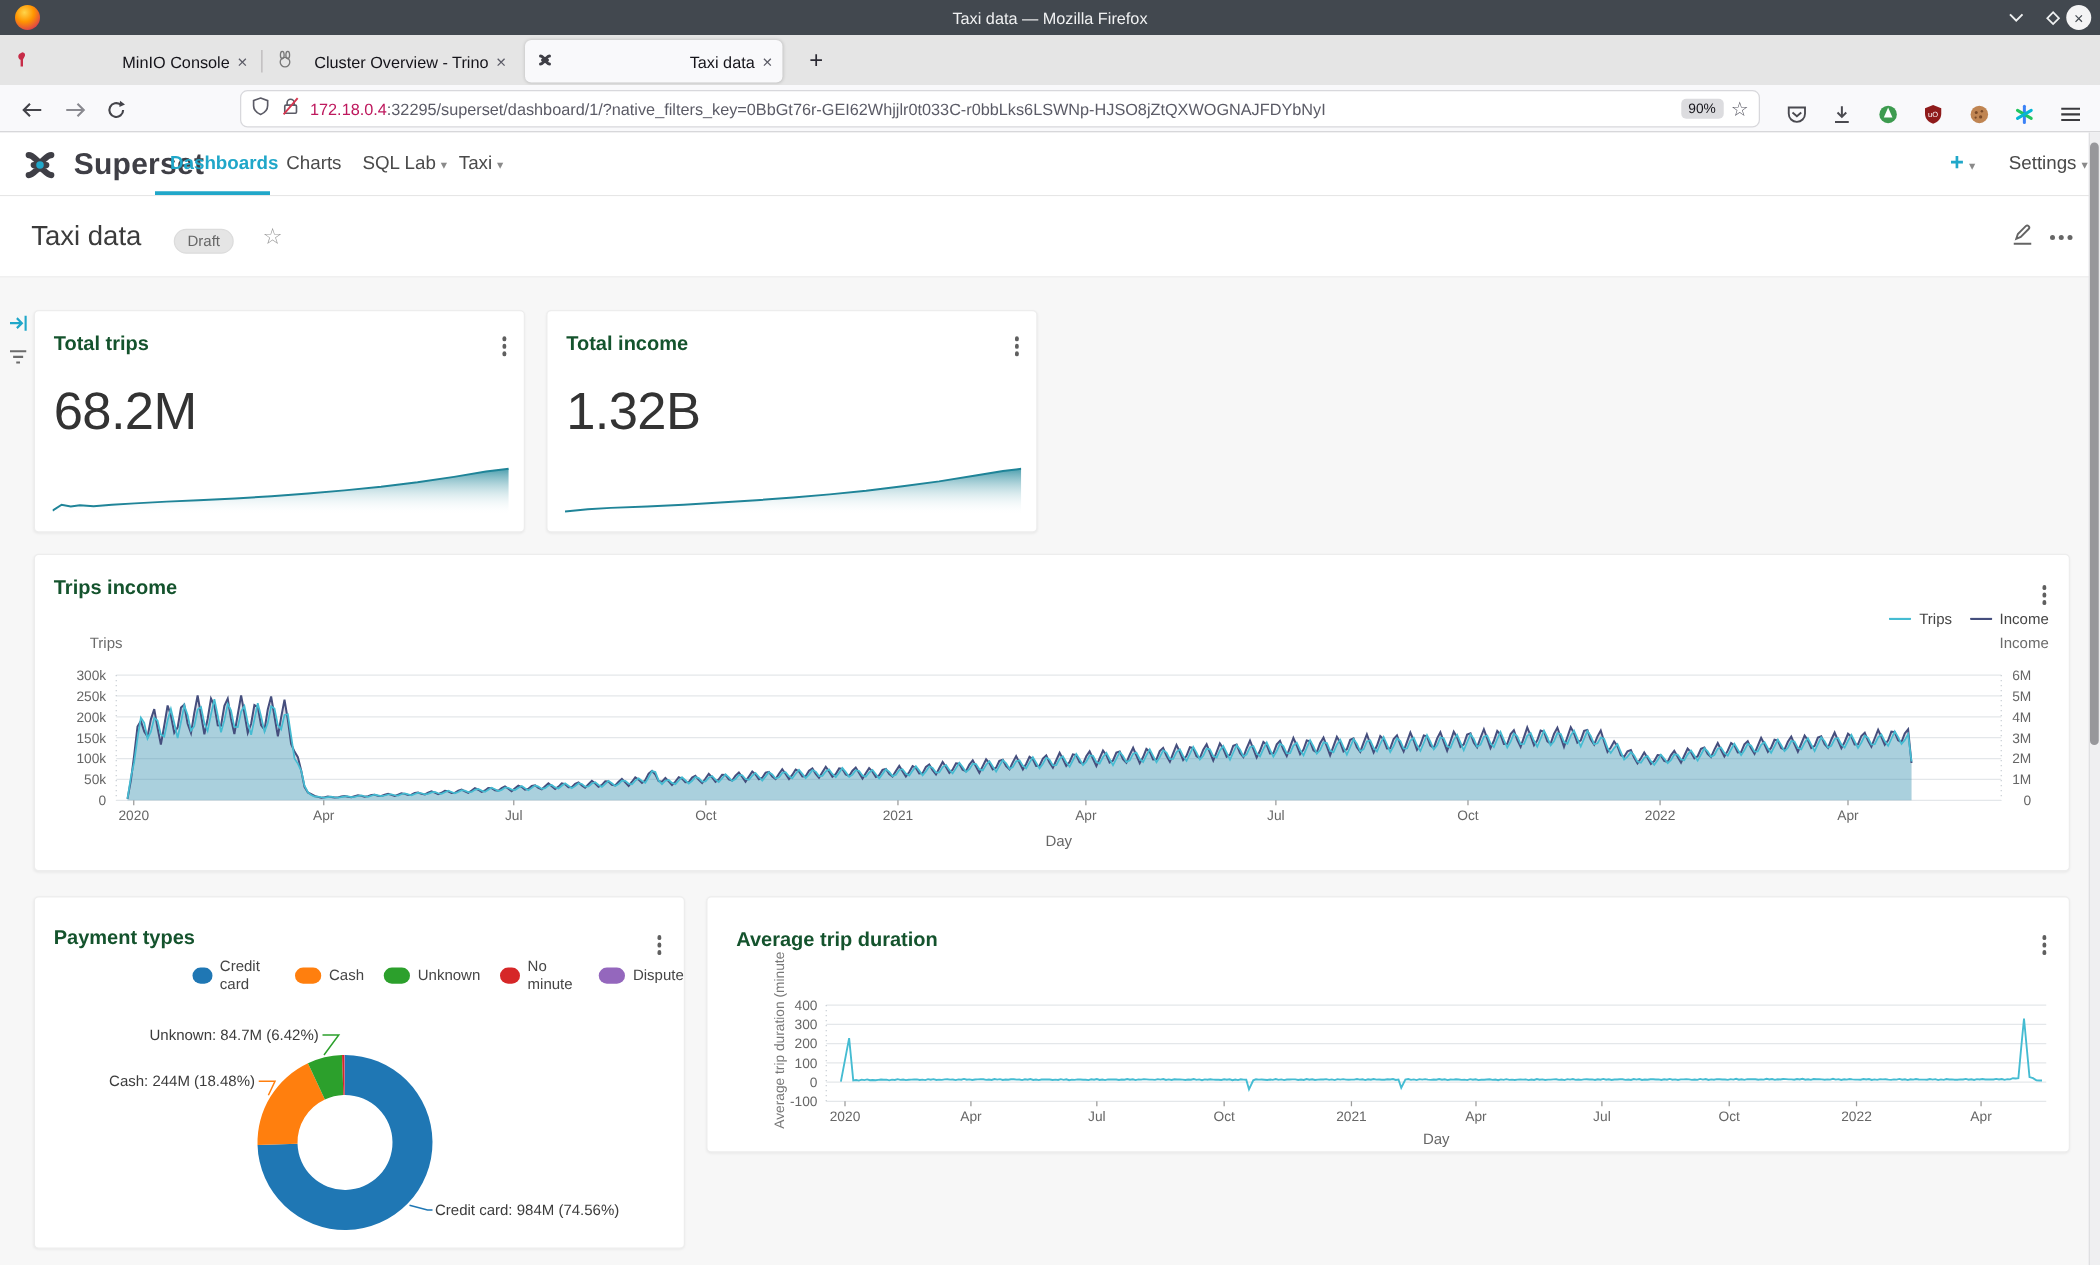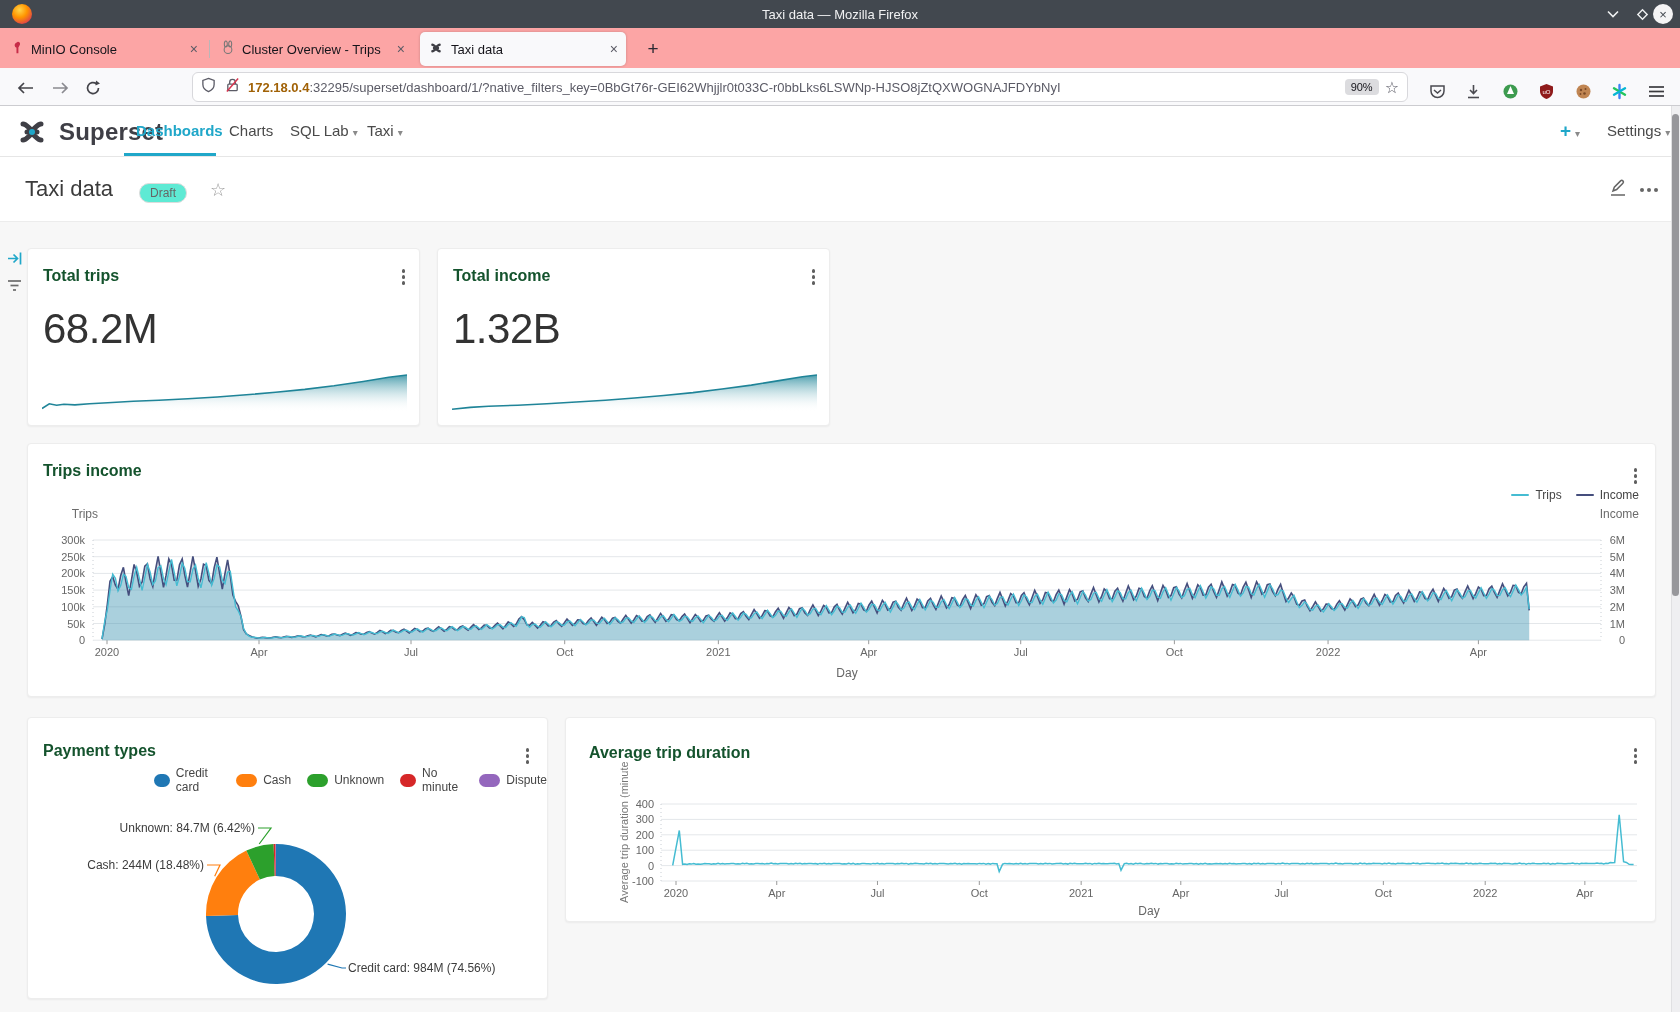--- a/index.html
+++ b/index.html
@@ -10,52 +10,52 @@
 
   
   .titlebar { left:0; top:0; width:1680px; height:28px; background:#42484f; }
   .fx-logo { left:12px; top:4px; width:20px; height:20px; border-radius:50%;
     background:radial-gradient(circle at 38% 30%, #ffd54a 0%, #ff9500 40%, #e4503d 72%, #b5007f 100%); }
   .win-title { left:0; top:7px; width:1680px; text-align:center; color:#f0f1f2; font-size:13px; }
   .winctl { top:4px; width:20px; height:20px; display:flex; align-items:center; justify-content:center; }
   .close-circle { background:#f4f4f5; border-radius:50%; color:#42484f; font-size:13px; line-height:1; }
 
   
-  .tabstrip { left:0; top:28px; width:1680px; height:40px; background:#fca5a5; }
+  .tabstrip { left:0; top:28px; width:1680px; height:40px; background:#e5e5e5;text-align:right; }
   .tab { top:4px; height:34px; border-radius:5px; display:flex; align-items:center; padding:0 8px; font-size:13px; color:#15141a; }
   .tab.active { background:#f9f9fb; box-shadow:0 0 3px rgba(0,0,0,.2); }
   .tab .tab-title { flex:1; overflow:hidden; white-space:nowrap; margin-left:7px; }
   .tab .tab-close { color:#5b5b66; font-size:14px; margin-left:6px; cursor:default; }
   .tab-sep { top:12px; width:1px; height:18px; background:#b9b6b8; }
   .newtab { top:8px; width:26px; height:26px; font-size:19px; color:#2b2a33; display:flex; align-items:center; justify-content:center; }
 
   
   .btoolbar { left:0; top:68px; width:1680px; height:38px; background:#f9f9fb; border-bottom:1px solid #ccccd0; }
   .navbtn { top:76px; width:26px; height:24px; display:flex; align-items:center; justify-content:center; }
   .urlbar { left:192px; top:72px; width:1216px; height:30px; background:#ffffff; border:1px solid #d8d8dc; border-radius:6px; display:flex; align-items:center; padding:0 8px; }
   .url-text { font-size:13px; color:#5b5b66; margin-left:8px; white-space:nowrap; overflow:hidden; flex:1; }
-  .url-text b { color:#a16207; font-weight:700; }
+  .url-text b { color:#be185d; font-weight:400; }
   .zoom-badge { background:#dcdcdf; color:#15141a; border-radius:4px; font-size:11px; padding:2px 6px; margin:0 6px; }
   .tool-ic { top:78px; width:28px; height:26px; display:flex; align-items:center; justify-content:center; }
 
   
   .ssnav { left:0; top:106px; width:1680px; height:51px; background:#fff; border-bottom:1px solid #e6e6e6; }
   .sslogo { left:12px; top:118px; display:flex; align-items:center; }
   .sslogo .brand { font-size:24px; font-weight:700; color:#3f3f46; margin-left:7px; letter-spacing:.2px; }
   .ssmenu-item { top:122px; font-size:15px; color:#4a4a4a; }
   .ssmenu-item.active { color:#20a7c9; font-weight:600; }
   .ss-underline { left:124px; top:153px; width:92px; height:3px; background:#20a7c9; }
   .caret { color:#8a8a8a; font-size:10px; margin-left:4px; font-family:"DejaVu Sans",sans-serif; }
   .ss-plus { left:1560px; top:120px; font-size:19px; font-weight:700; color:#20a7c9; }
   .ss-settings { left:1607px; top:122px; font-size:15px; color:#4a4a4a; }
 
   
   .dashhead { left:0; top:157px; width:1680px; height:65px; background:#fff; border-bottom:1px solid #ececec; }
   .dash-title { left:25px; top:176px; font-size:22px; color:#3b3b3b; font-weight:500; }
-  .draft-pill { left:139px; top:183px; height:20px; padding:2px 10px; background:#5eead4; border:1px solid #dcdcdc; border-radius:10px; font-size:12px; color:#666; }
+  .draft-pill { left:139px; top:183px; height:20px; padding:2px 10px; background:#e5e5e5; border:1px solid #dcdcdc; border-radius:10px; font-size:12px; color:#666; }
   .fav-star { left:210px; top:179px; font-size:18px; color:#9b9b9b; font-family:"DejaVu Sans",sans-serif; }
   .dots-h { left:1640px; top:188px; display:flex; gap:3px; }
   .dots-h i { width:4px; height:4px; border-radius:50%; background:#666; }
 
   
   .card { background:#fff; border:1px solid #ededed; border-radius:4px; box-shadow:0 1px 2px rgba(0,0,0,.05); }
   .card-title { left:15px; top:18px; font-size:16px; font-weight:600; color:#14532d; }
   .kebab { display:flex; flex-direction:column; gap:2.5px; padding:4px; }
   .kebab i { width:3.5px; height:3.5px; border-radius:50%; background:#5f5f5f; }
   .bignum { left:15px; top:56px; font-size:42px; color:#333; font-weight:500; letter-spacing:-.5px; }
@@ -104,21 +104,21 @@
           </svg></span>
         <span class="tab-title">MinIO Console</span>
         <span class="tab-close">×</span>
       </div>
       <div class="abs tab" style="left:213px;width:200px">
         <span><svg width="14" height="15" viewBox="0 0 16 16">
             <ellipse cx="5.5" cy="4" rx="1.7" ry="3.4" fill="none" stroke="#777" stroke-width="1.2"></ellipse>
             <ellipse cx="10.5" cy="4" rx="1.7" ry="3.4" fill="none" stroke="#777" stroke-width="1.2"></ellipse>
             <circle cx="8" cy="10.5" r="4.4" fill="none" stroke="#777" stroke-width="1.2"></circle>
           </svg></span>
-        <span class="tab-title">Cluster Overview - Trips</span>
+        <span class="tab-title">Cluster Overview - Trino</span>
         <span class="tab-close">×</span>
       </div>
       <div class="abs tab-sep" style="left:209px"></div>
       <div class="abs tab active" style="left:420px;width:206px">
         <span><svg width="16" height="12" viewBox="0 0 40 24">
             <path d="M11 4c5 0 7 8 14 8M25 12c-7 0-9 8-14 8M29 4c-5 0-7 8-14 8M15 12c7 0 9 8 14 8" fill="none" stroke="#3f3f46" stroke-width="6" stroke-linecap="round"></path>
           </svg></span>
         <span class="tab-title">Taxi data</span>
         <span class="tab-close">×</span>
       </div>

